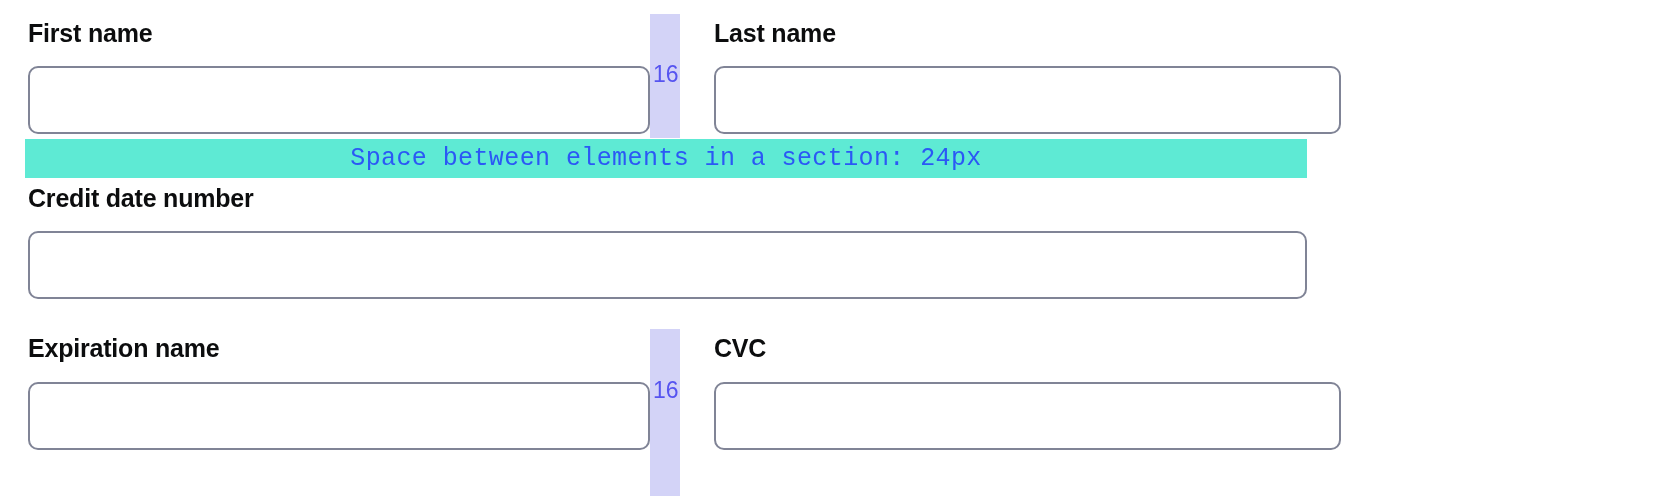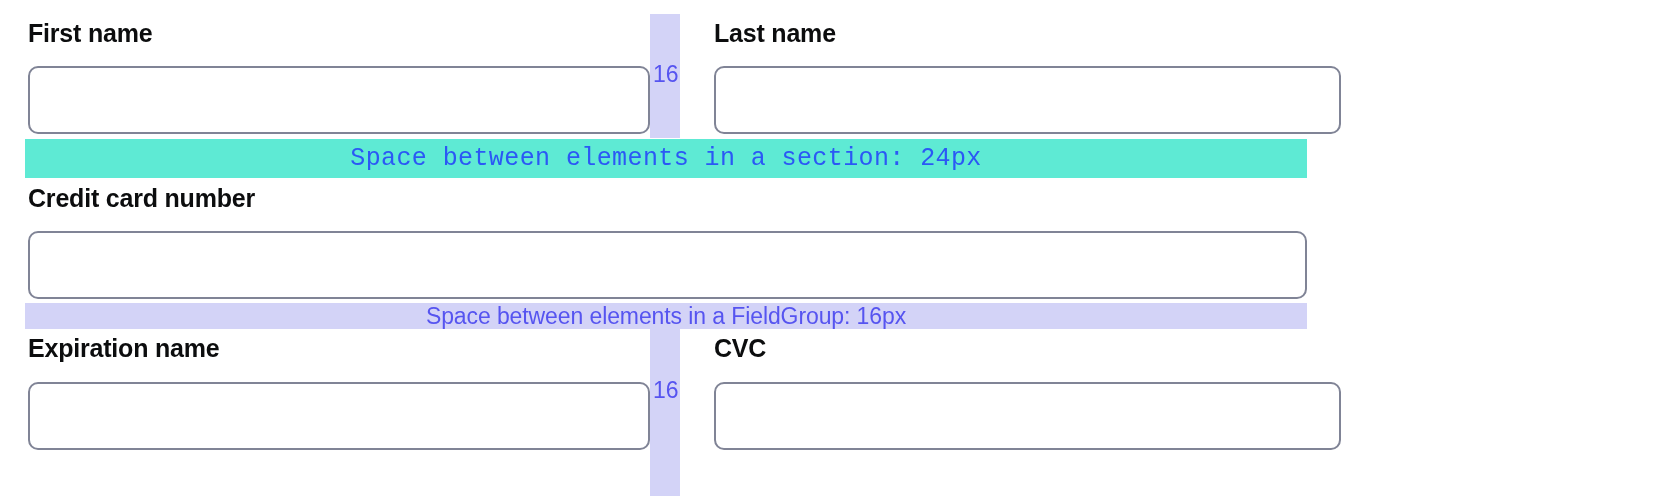--- a/index.html
+++ b/index.html
@@ -143,33 +143,30 @@
 
   <div class="gap-vert" style="top:14px; height:124px;"></div>
   <div class="gap-vert-label" style="top:61px;">16</div>
 
   <div class="gap-band section" style="top:139px;">
     <span>Space between elements in a section: 24px</span>
   </div>
 
   <div class="row" style="top:183px;">
     <div class="col-full">
-      <div class="field-label">Credit card number</div>
+      <div class="field-label">Credit date number</div>
     </div>
   </div>
 
   <div class="row" style="top:231px;">
     <div class="col-full">
       <input class="field-input" type="text" value="" style="">
     </div>
   </div>
 
-  <div class="gap-band fieldgroup" style="top:303px;">
-    <span>Space between elements in a FieldGroup: 16px</span>
-  </div>
 
   <div class="row" style="top:333px;">
     <div class="col-left">
       <div class="field-label">Expiration name</div>
     </div>
     <div class="col-right">
       <div class="field-label">CVC</div>
     </div>
   </div>
 

